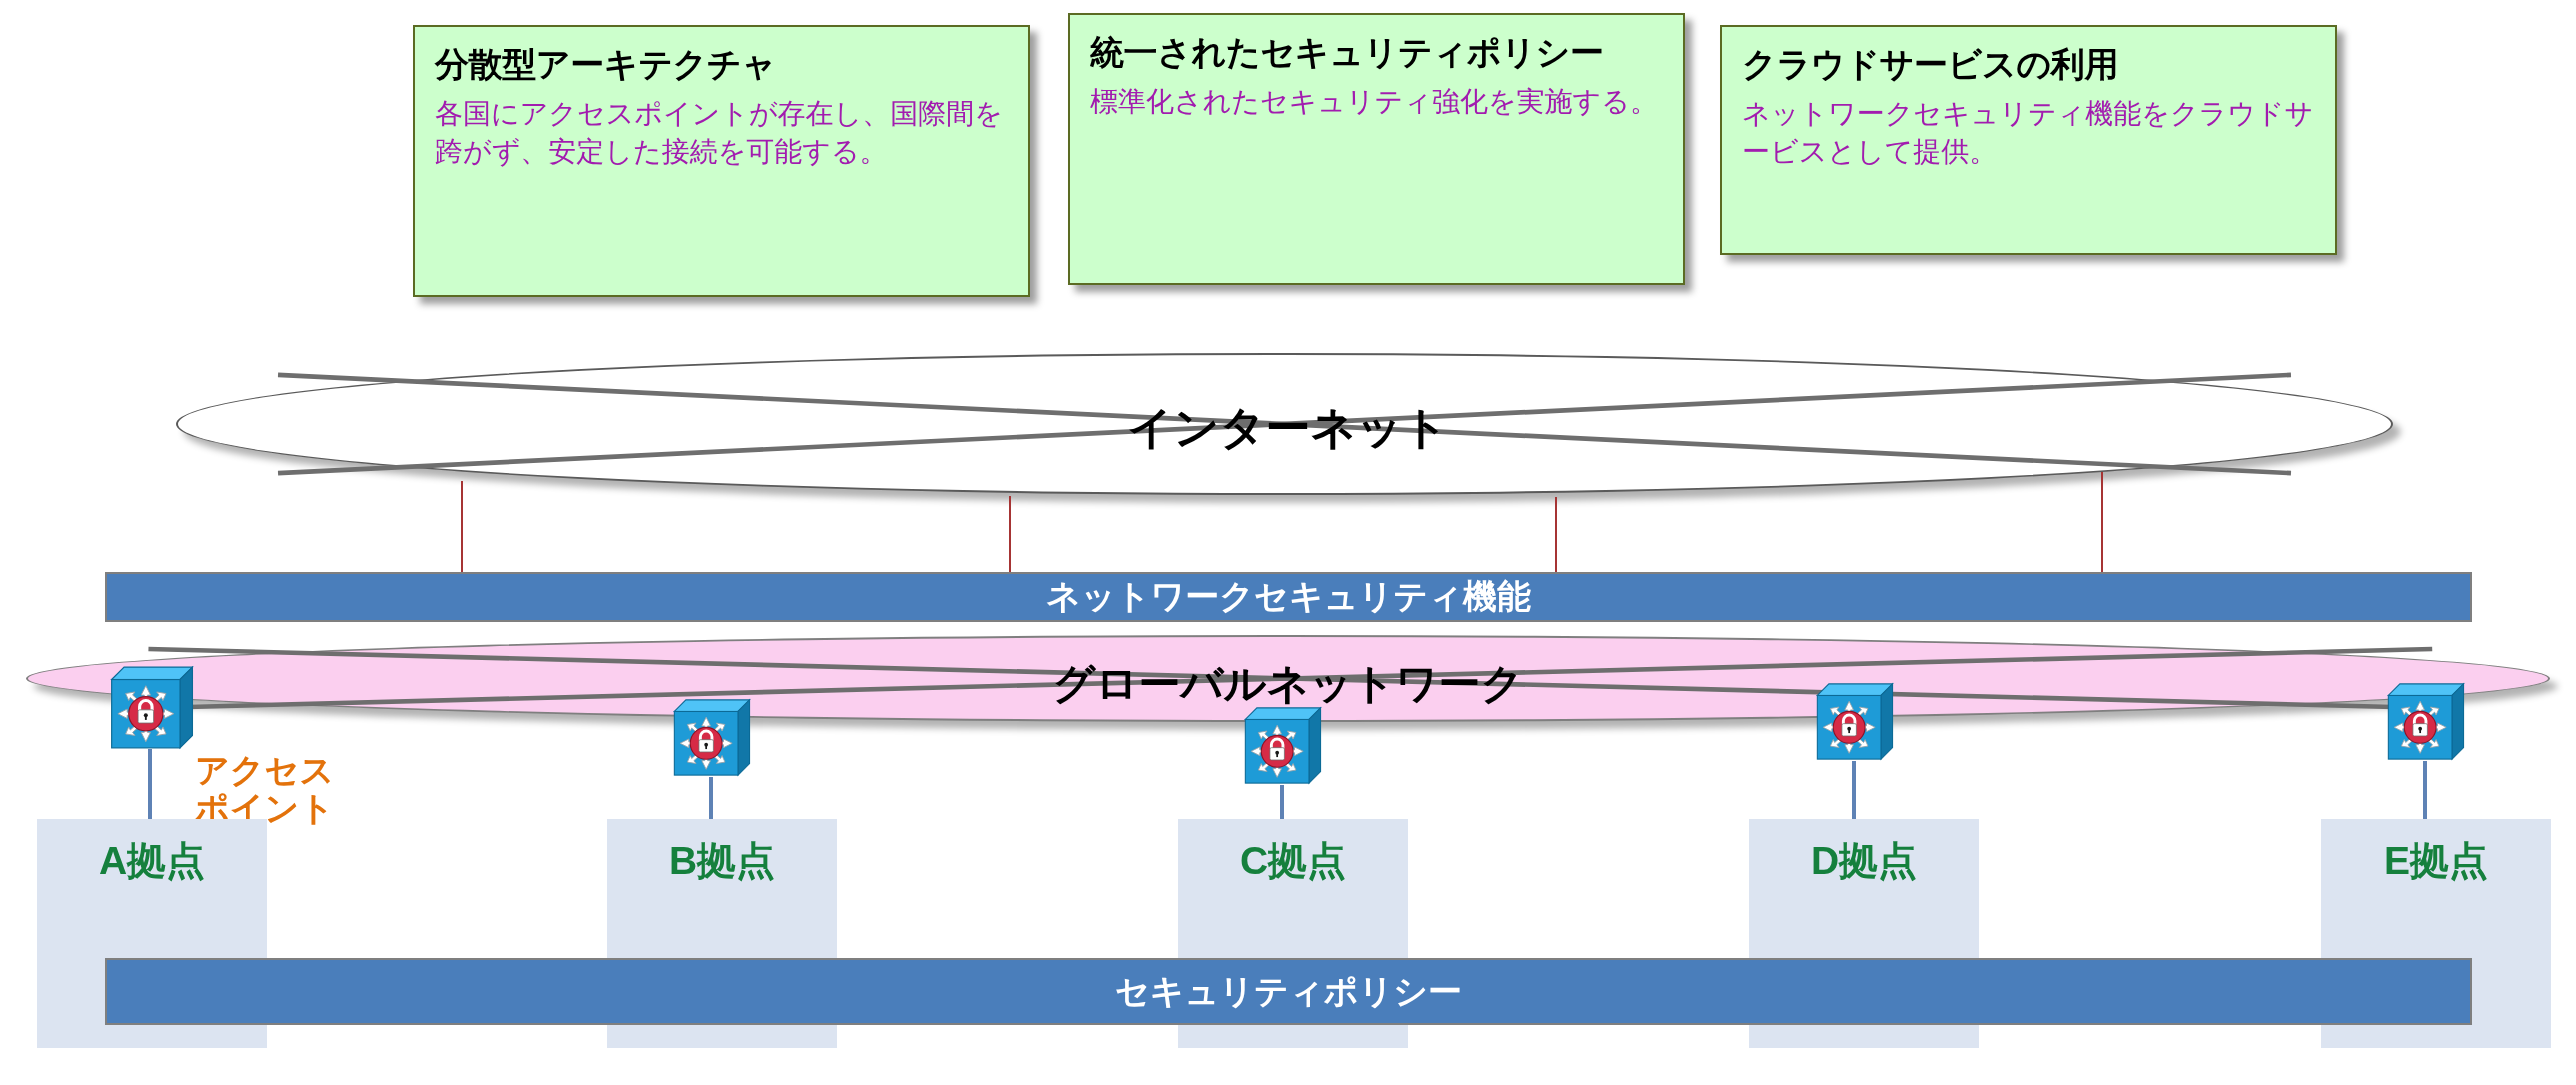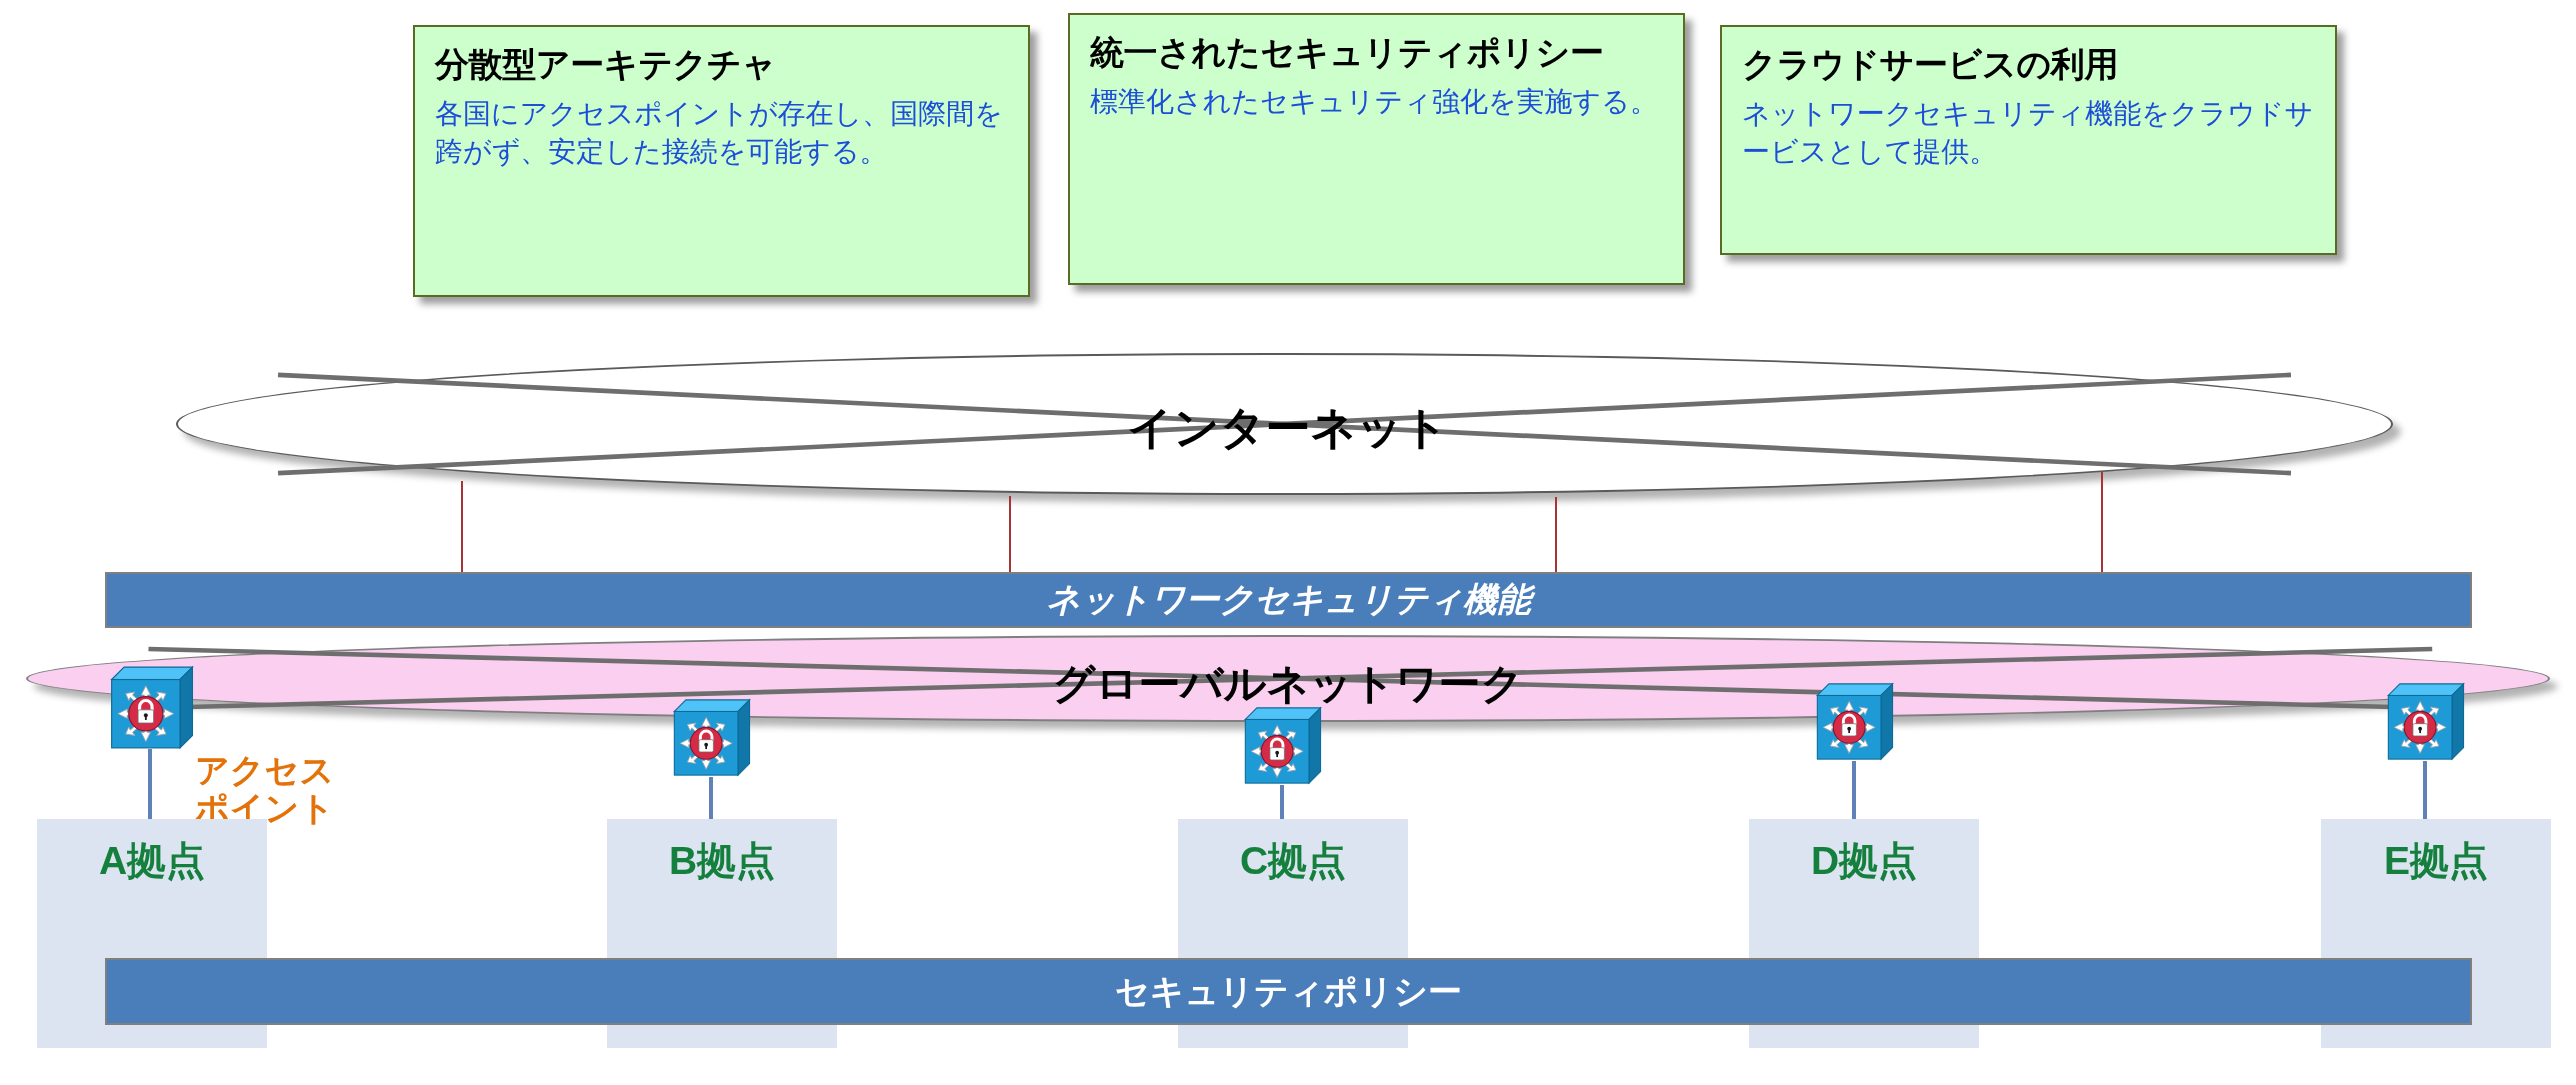--- a/index.html
+++ b/index.html
@@ -18,21 +18,21 @@
     box-shadow:7px 7px 7px rgba(0,0,0,.38);
     box-sizing:border-box;
     padding:17px 20px 7.8px 20px;
     margin-left:20px;
   }
   .callout .c-title{
     font-weight:bold;font-size:34px;color:#000000;
     line-height:1.18;letter-spacing:-0.4px;margin:0 0 11px 0;white-space:nowrap;
   }
   .callout .c-body{
-    font-size:28px;color:#1d4ed8;line-height:1.35;margin:0;
+    font-size:28px;color:#a21caf;line-height:1.35;margin:0;
   }
 
   
   .ellipse{position:absolute;border-radius:50%;box-sizing:border-box;}
   #internet-ellipse{
     background:#ffffff;border:2.3px solid #5A5A5A;
     box-shadow:7.8px 7.8px 7.8px rgba(0,0,0,.30);
   }
   #global-ellipse{
     background:#FBCFEF;border:2.3px solid #7F7F7F;
@@ -99,21 +99,21 @@
     <line x1="130" y1="28" x2="2710" y2="154" stroke="#6E6E6E" stroke-width="6"></line>
     <line x1="130" y1="154" x2="2710" y2="28" stroke="#6E6E6E" stroke-width="6"></line>
   </svg>
   <div class="ell-label" style="top:398px;font-size:45px;">インターネット</div>
 
   <div class="red-link" style="left:461px;top:481px;height:92px;"></div>
   <div class="red-link" style="left:1009px;top:496px;height:77px;"></div>
   <div class="red-link" style="left:1555px;top:497px;height:76px;"></div>
   <div class="red-link" style="left:2101px;top:472px;height:101px;"></div>
 
-  <div class="bluebar" style="left:105px;top:572px;width:2367px;height:56px;font-size:34px;font-style:italic;">
+  <div class="bluebar" style="left:105px;top:572px;width:2367px;height:50px;font-size:34px;">
     <span>ネットワークセキュリティ機能</span>
   </div>
 
   <div id="global-ellipse" class="ellipse" style="left:26px;top:635px;width:2524px;height:87px;"></div>
   <svg class="chords" style="left:26px;top:635px;width:2524px;height:87px;" viewBox="0 0 3234 112">
     <line x1="150" y1="18" x2="3090" y2="94" stroke="#6E6E6E" stroke-width="6"></line>
     <line x1="150" y1="94" x2="3090" y2="18" stroke="#6E6E6E" stroke-width="6"></line>
   </svg>
   <div class="ell-label" style="top:656px;font-size:42px;">グローバルネットワーク</div>
 

